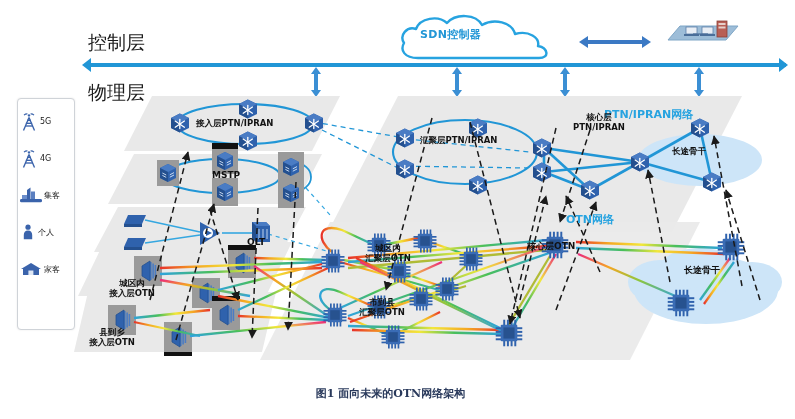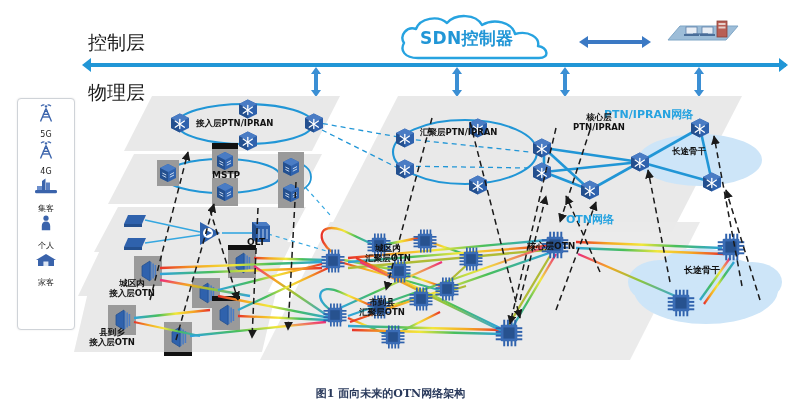--- a/index.html
+++ b/index.html
@@ -10,41 +10,41 @@
   .abs{position:absolute;}
 
   
   #legend{
     left:17px;top:98px;width:58px;height:232px;
     background:#ffffff;border:1px solid #cfd3d8;border-radius:4px;
     box-shadow:0 0 2px rgba(0,0,0,.10);
     display:flex;flex-direction:column;align-items:center;
     padding-top:4px;box-sizing:border-box;
   }
-  .leg-item{display:flex;flex-direction:column;align-items:center;
-            justify-content:flex-start;height:37px;width:100%;gap:7px;}
+  .leg-item{display:flex;flex-direction:row;align-items:center;
+            justify-content:flex-start;height:37px;width:100%;}
   .leg-ico{height:20px;display:flex;align-items:flex-end;justify-content:center;}
   .leg-lab{font-size:8px;color:#1b1b1b;line-height:10px;margin-top:0px;
            font-family:"DejaVu Sans",sans-serif;}
 
   
   .layer-lab{font-size:19px;color:#1a1a1a;font-family:"DejaVu Sans",sans-serif;}
 
   
   #ctrl-line{left:86px;top:63px;width:700px;height:4px;background:#2196d6;}
   #ctrl-arrow-l{left:82px;top:58px;width:0;height:0;
     border-top:7px solid transparent;border-bottom:7px solid transparent;
     border-right:9px solid #2196d6;}
   #ctrl-arrow-r{left:779px;top:58px;width:0;height:0;
     border-top:7px solid transparent;border-bottom:7px solid transparent;
     border-left:9px solid #2196d6;}
 
   
   #sdn-cloud{left:398px;top:14px;width:170px;height:48px;}
-  .sdn-txt{font-size:17px;font-weight:bold;color:#2196d6;
+  .sdn-txt{font-size:11px;font-weight:bold;color:#2196d6;
            font-family:"DejaVu Sans",sans-serif;letter-spacing:.3px;}
 
   
   .nms-txt{font-size:12px;font-weight:bold;color:#2f6fb0;
            font-family:"DejaVu Sans",sans-serif;}
 
   
   .net-title{font-size:11px;font-weight:bold;color:#27a3e0;
              font-family:"DejaVu Sans",sans-serif;white-space:nowrap;}
   .node-lab{font-size:8.5px;font-weight:bold;color:#111;
@@ -535,21 +535,21 @@
       <path d="M760,300 L726,190"></path>
       <path d="M590,130 L560,222"></path>
     </g>
   </svg>
 
   <div class="abs net-title" style="left:604px;top:107px;">PTN/IPRAN网络</div>
   <div class="abs net-title" style="left:566px;top:212px;">OTN网络</div>
 
   <div class="abs node-lab" style="left:196px;top:118px;">接入层PTN/IPRAN</div>
   <div class="abs node-lab big" style="left:212px;top:170px;">MSTP</div>
-  <div class="abs node-lab" style="left:420px;top:127px;">汇聚层PTN/IPRAN</div>
+  <div class="abs node-lab" style="left:420px;top:135px;">汇聚层PTN/IPRAN</div>
 
   <div class="abs" style="left:556px;top:112px;width:86px;text-align:center;">
     <div class="node-lab">核心层</div>
     <div class="node-lab">PTN/IPRAN</div>
   </div>
 
   <div class="abs node-lab" style="left:672px;top:146px;">长途骨干</div>
 
   <div class="abs node-lab big" style="left:247px;top:237px;">OLT</div>
 

